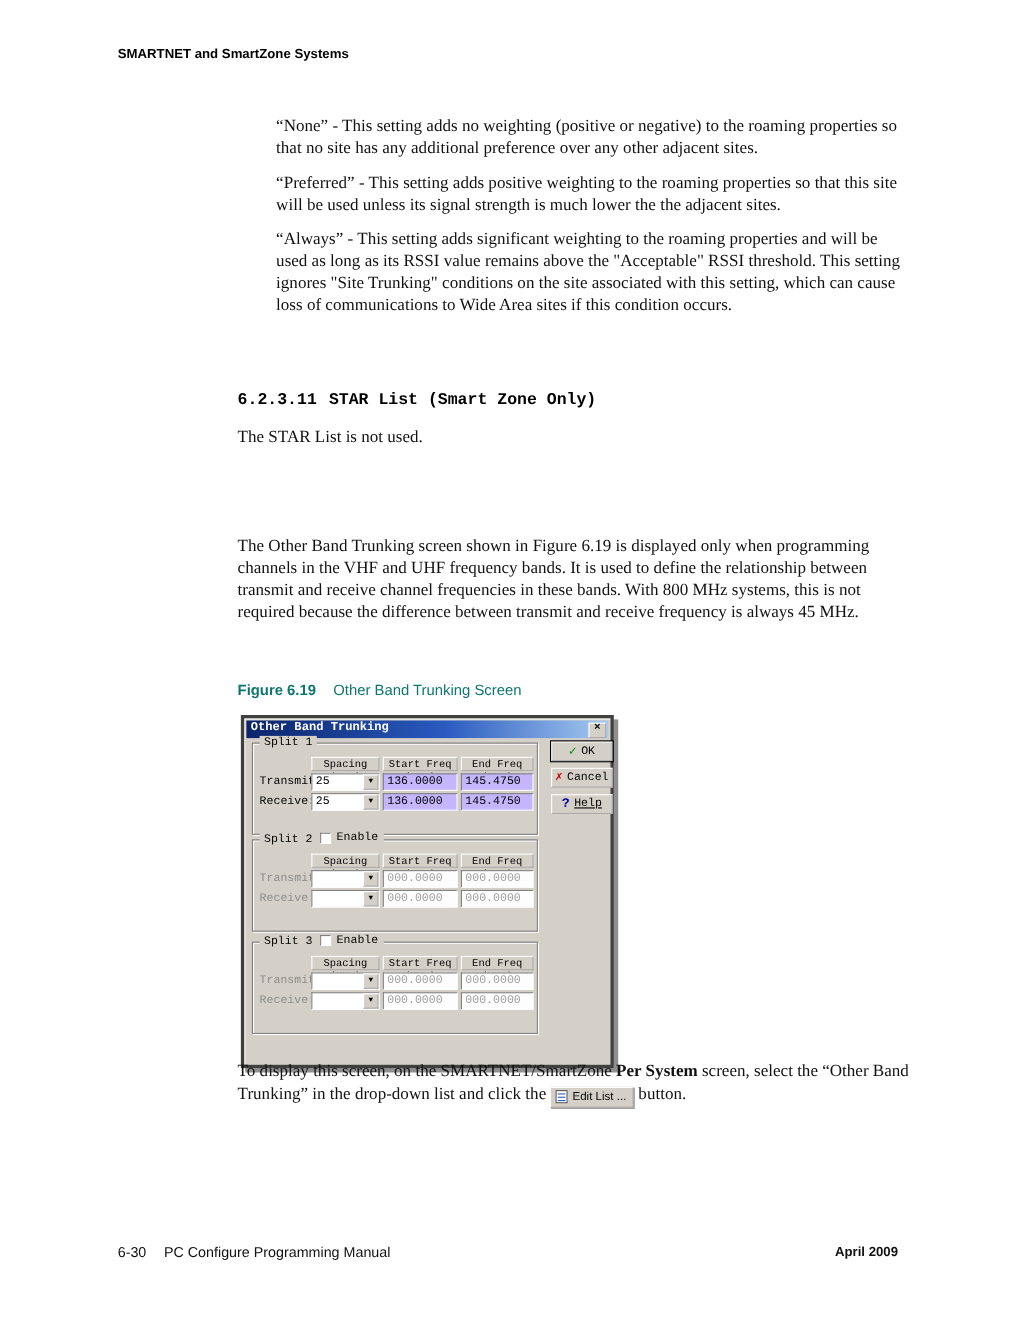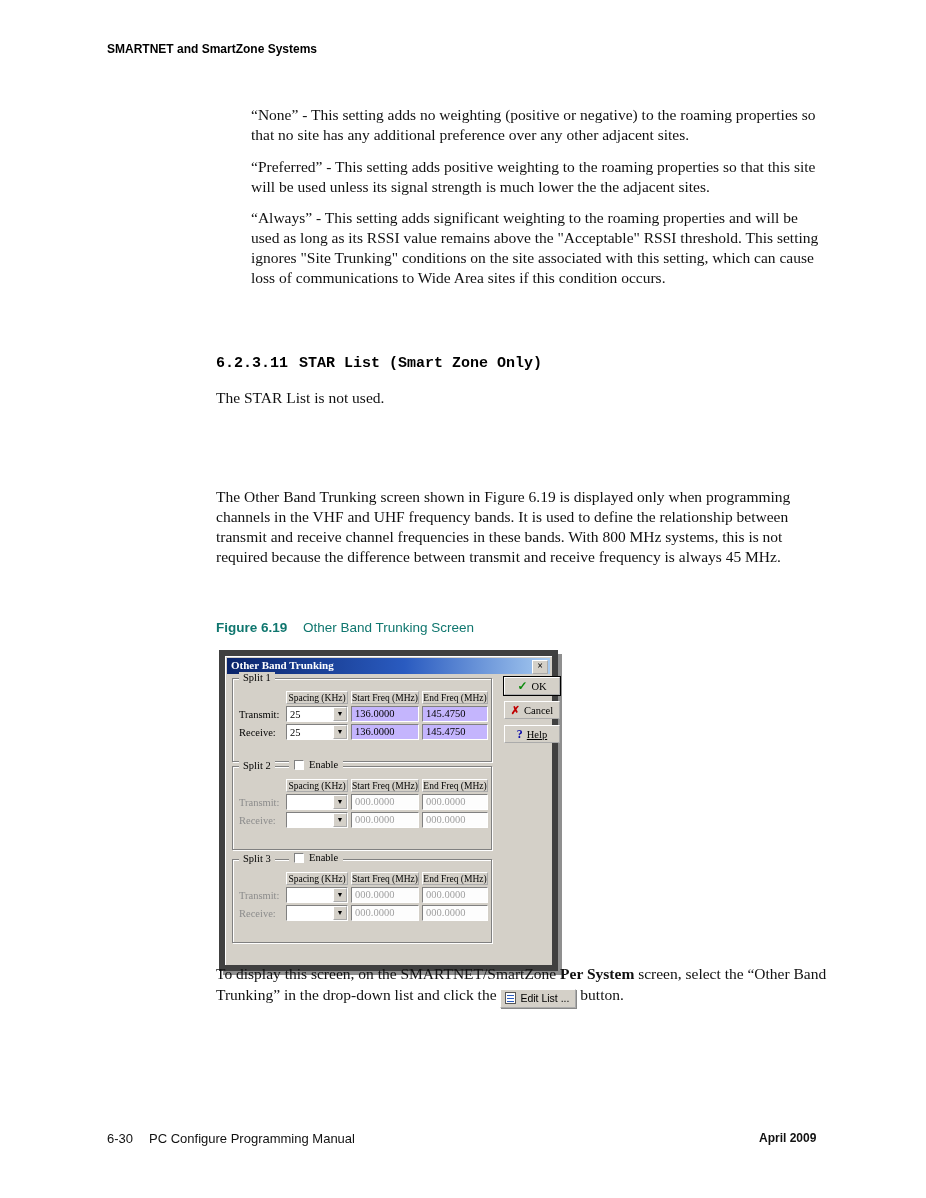--- a/index.html
+++ b/index.html
@@ -34,23 +34,23 @@
   .sb1 { top:388px; }
   .sb2 { top:487px; }
   .figure-line {
     position:absolute; left:216px; top:620px;
     font-family:"Liberation Sans", sans-serif; font-size:13.5px; color:#0f766e;
   }
   .figure-line .fig-label { font-weight:bold; display:inline-block; width:87px; }
   
   .win-dialog {
     position:absolute; left:219px; top:650px; width:339px; height:321px;
-    background:#d4d0c8; border:6px solid #404040;
+    background:#d4d0c8; border:3px solid #404040;
     box-shadow:1px 1px 0 #fff inset, 4px 4px 0 #8f8f8f;
-    font-family:Liberation Serif, serif; font-size:10.5px; color:#000;
+    font-family:Liberation Mono, monospace; font-size:10.5px; color:#000;
     box-sizing:border-box;
   }
   .titlebar {
     position:relative; height:16px; margin:2px; padding:1px 4px 0 4px;
     background:linear-gradient(90deg,#0a246a 0%,#2a5bc0 55%,#a6caf0 100%);
     color:#fff; font-weight:bold; font-size:11px; box-sizing:border-box;
   }
   .close-btn {
     position:absolute; right:2px; top:2px; width:14px; height:12px;
     background:#d4d0c8; border:1px outset #fff; color:#000;
@@ -81,21 +81,21 @@
   .cell-lbl {
     width:46px; font-size:10.5px; text-align:left; box-sizing:border-box; padding-left:2px;
   }
   .hdr {
     background:#d4d0c8; border:1px outset #fff; font-size:9.5px;
     text-align:center; height:13px; line-height:12px; box-sizing:border-box;
   }
   .w-sp { width:62px; } .w-st { width:68px; } .w-en { width:66px; }
   .combo {
     display:flex; width:62px; height:16px; background:#fff;
-    border:1px solid; border-color:#808080 #fff #fff #808080; box-sizing:border-box;align-items:center;
+    border:1px solid; border-color:#808080 #fff #fff #808080; box-sizing:border-box;
   }
   .combo-val { flex:1; padding:1px 2px 0 3px; font-size:10.5px; overflow:hidden; }
   .combo-arrow {
     width:14px; background:#d4d0c8; border:1px outset #fff; box-sizing:border-box;
     font-size:7px; line-height:12px; text-align:center; color:#000;
   }
   .field {
     height:16px; background:#c4b5fd; border:1px solid;
     border-color:#808080 #fff #fff #808080; box-sizing:border-box;
     font-size:10.5px; padding:1px 2px 0 3px;

